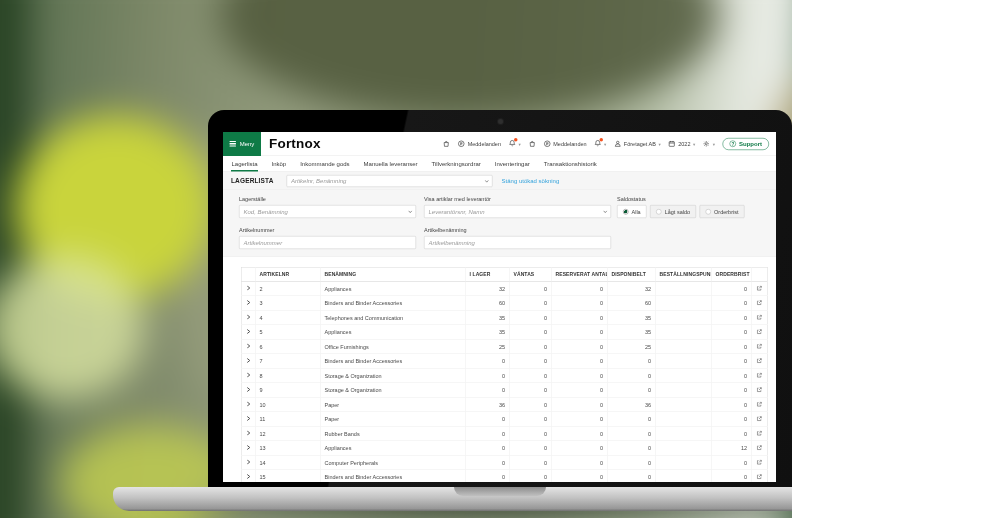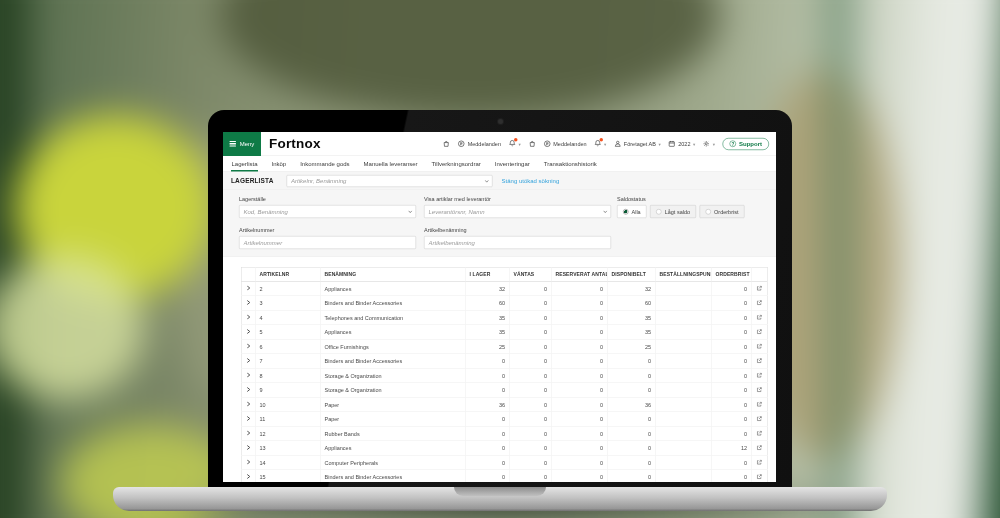--- a/index.html
+++ b/index.html
@@ -1,17 +1,17 @@
 <!DOCTYPE html>
 <html><head>
 <meta charset="utf-8">
 <style>
   * { margin:0; padding:0; box-sizing:border-box; }
   body { width:1000px; height:518px; overflow:hidden; font-family:"Liberation Sans", sans-serif; }
-  .stage { position:relative; width:1000px; height:518px; overflow:hidden; background:#fca5a5; }
+  .stage { position:relative; width:792px; height:518px; overflow:hidden; background:#fca5a5; }
 
   
   .bg { position:absolute; inset:-40px; filter:blur(18px); }
   .bg > div { position:absolute; }
   .bg-base { inset:0;
     background:linear-gradient(93deg,#4e6b46 0%,#5d7252 8%,#7d8868 22%,#939c7e 38%,#8f997c 55%,#9fa98c 68%,#b6c0a8 78%,#e6eae2 88%,#e9ece6 93%,#275432 96%,#1c3f24 100%);}
   .bg-darkleft { left:0; top:0; width:70px; height:100%; background:#223d1e; opacity:.85; }
   .bg-arc { left:260px; top:-50px; width:500px; height:210px; background:#4a5234; border-radius:50%; opacity:.8; }
   .bg-khaki-r { left:790px; top:110px; width:150px; height:390px; background:#ac9f72; border-radius:50%; opacity:.85; }
   .bg-khaki-l { left:210px; top:170px; width:100px; height:270px; background:#9aa07e; border-radius:50%; opacity:.65; }

